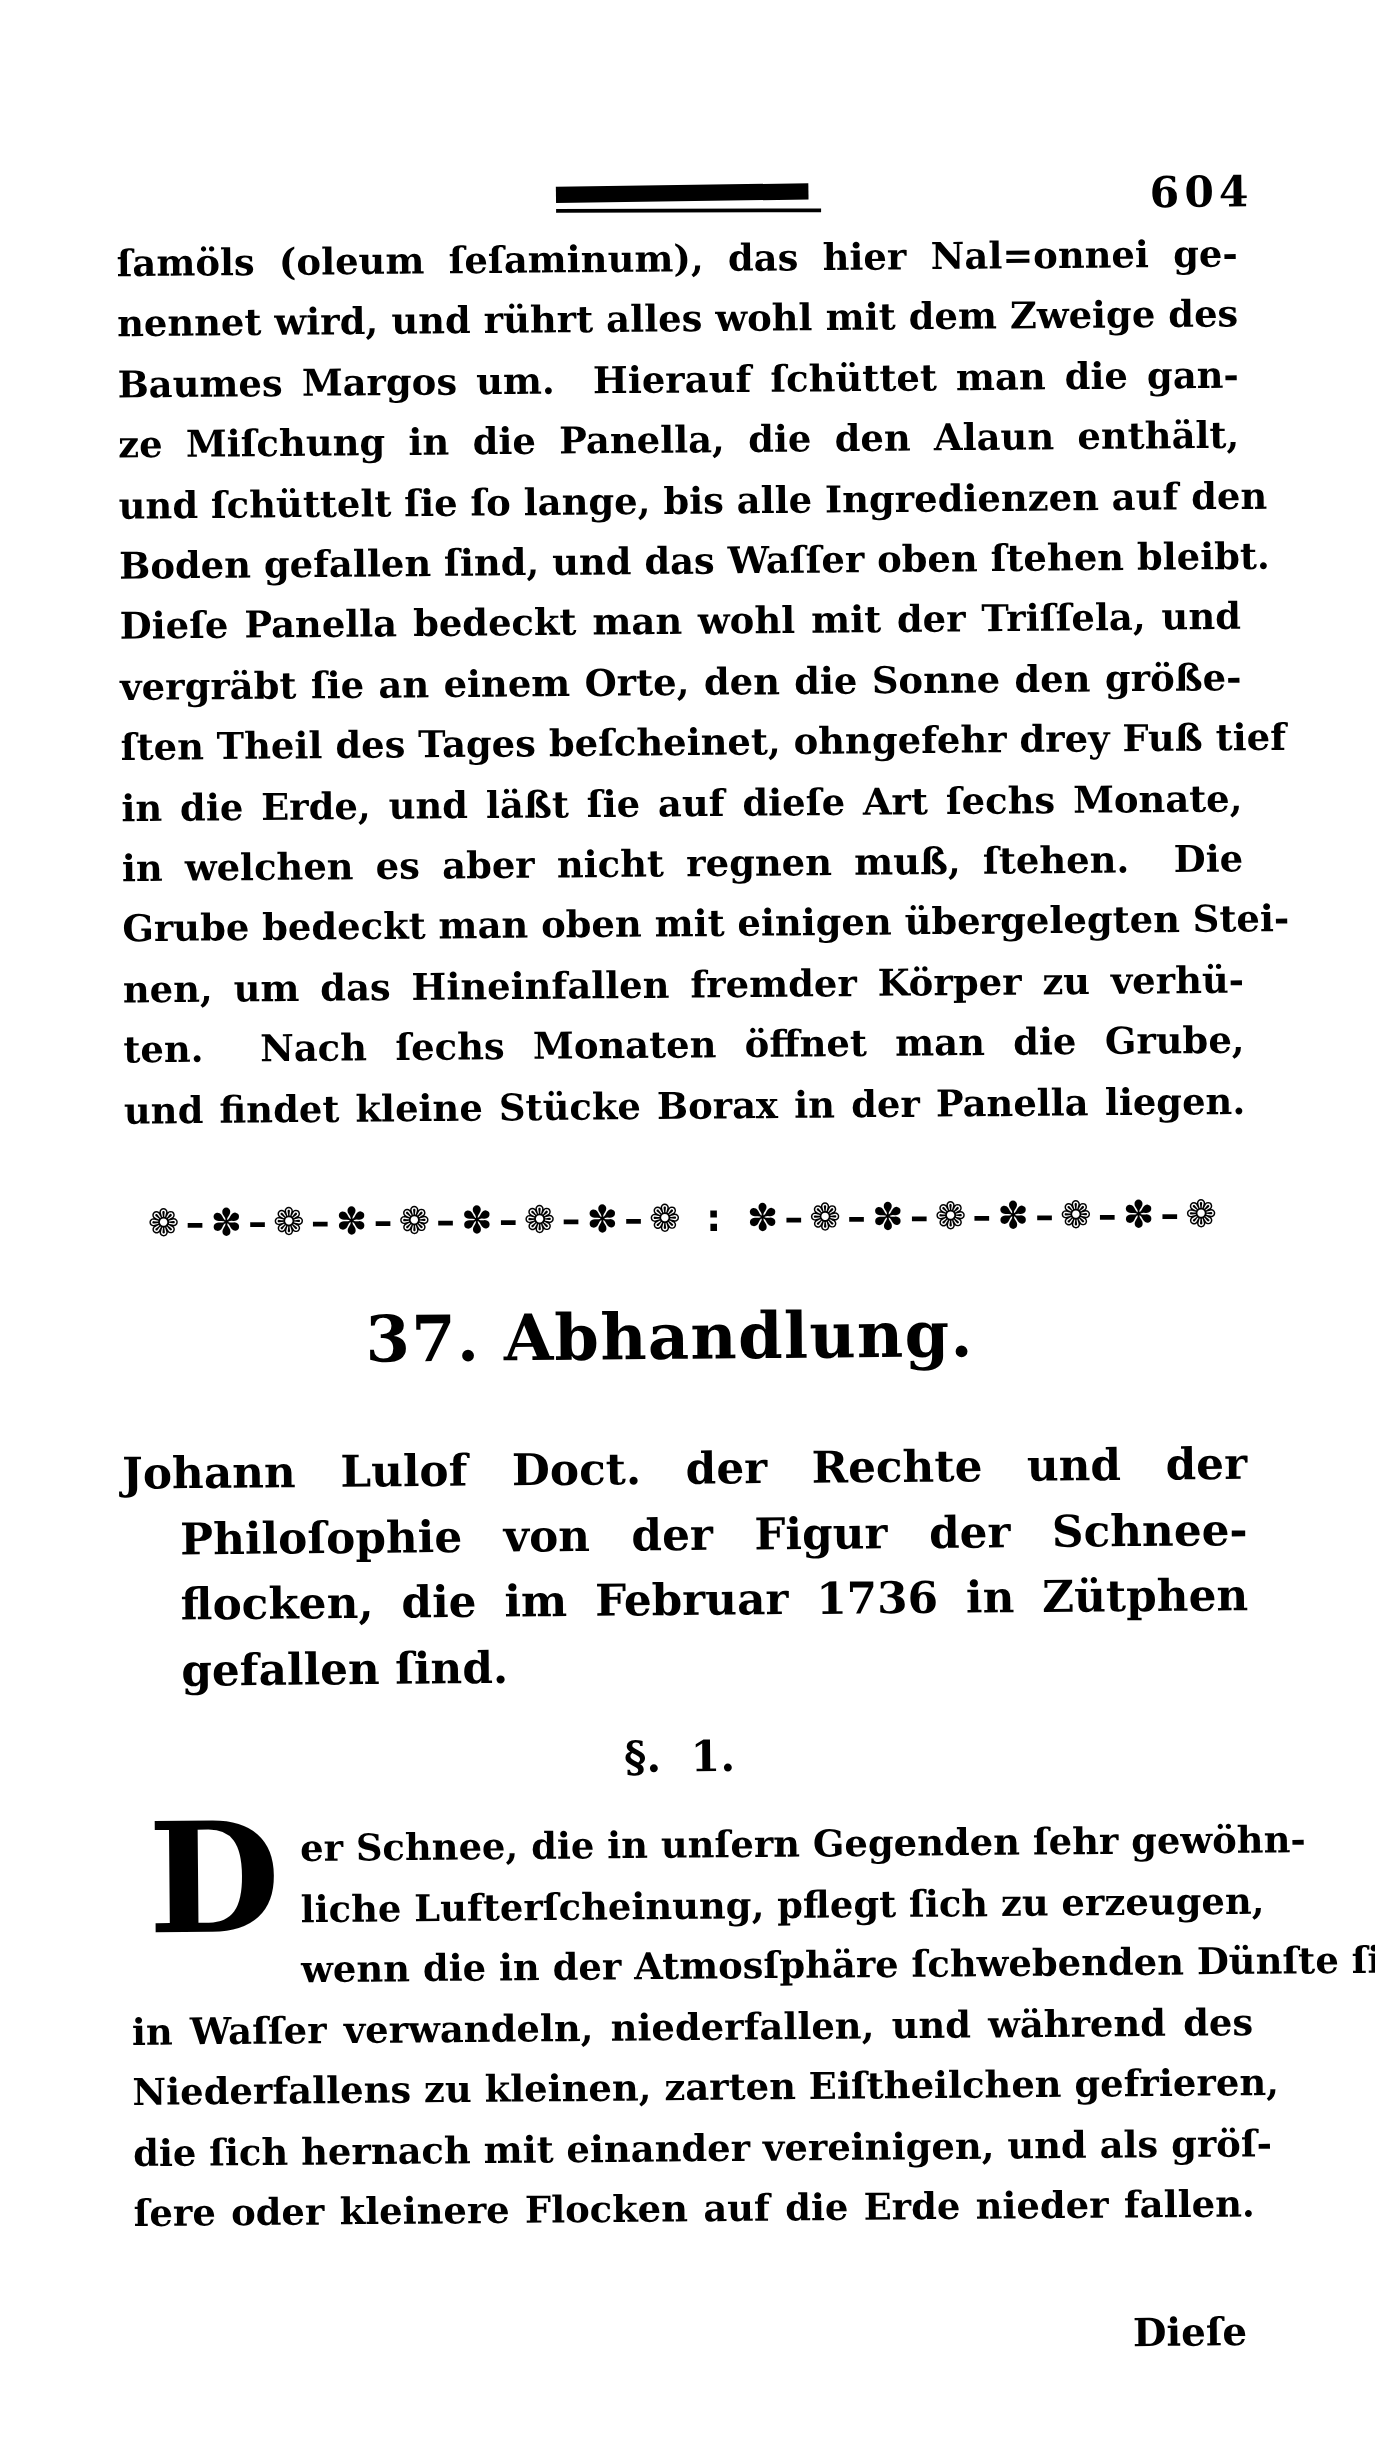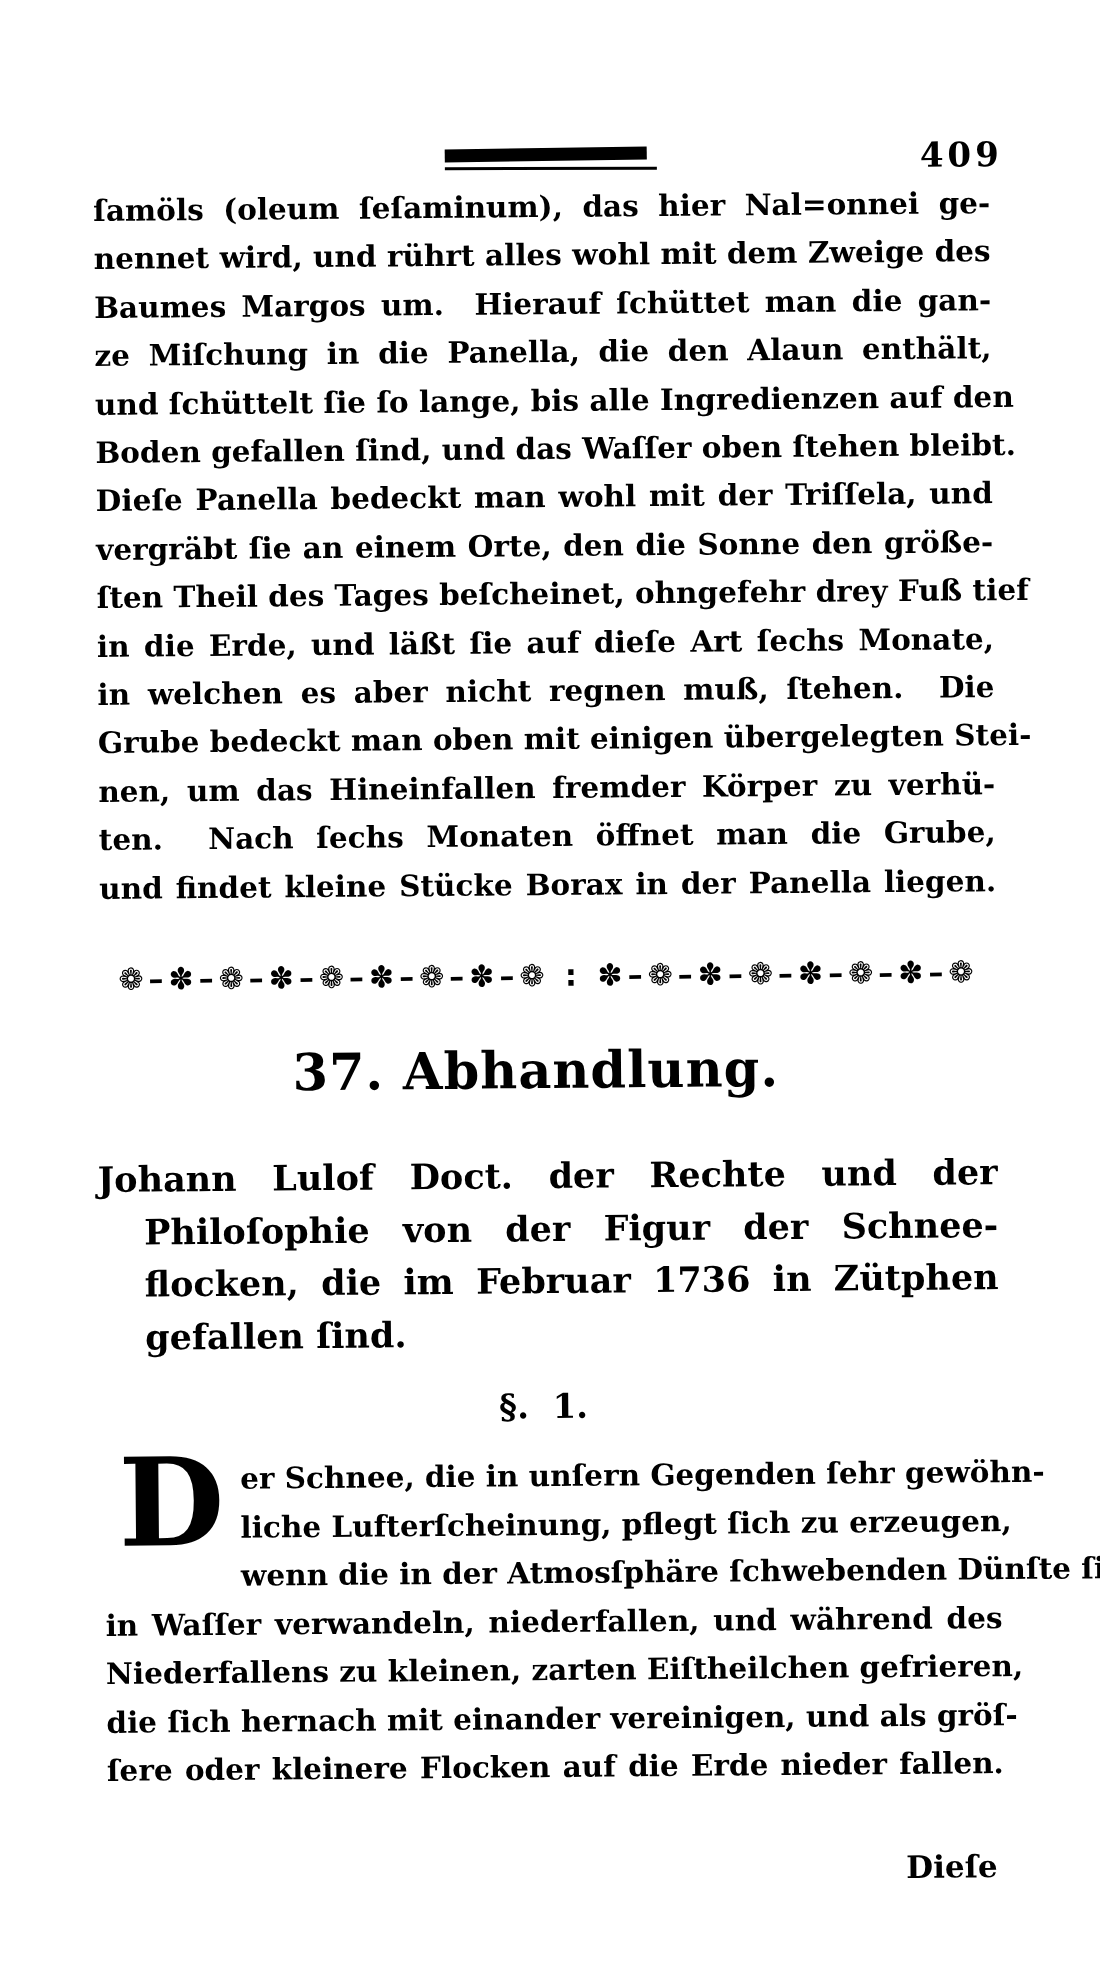--- a/index.html
+++ b/index.html
@@ -62,21 +62,21 @@
 <body>
 
 <div class="page">
   <div class="scan">
 
     <div class="headrule">
       <div class="thick"></div>
       <div class="thin"></div>
     </div>
 
-    <div class="pagenum">409</div>
+    <div class="pagenum">604</div>
 
     <div class="para p1">
       <div class="tl">ſamöls (oleum ſeſaminum), das hier Nal=onnei ge-</div>
       <div class="tl">nennet wird, und rührt alles wohl mit dem Zweige des</div>
       <div class="tl">Baumes Margos um. &nbsp;Hierauf ſchüttet man die gan-</div>
       <div class="tl">ze Miſchung in die Panella, die den Alaun enthält,</div>
       <div class="tl">und ſchüttelt ſie ſo lange, bis alle Ingredienzen auf den</div>
       <div class="tl">Boden gefallen ſind, und das Waſſer oben ſtehen bleibt.</div>
       <div class="tl">Dieſe Panella bedeckt man wohl mit der Triſſela, und</div>
       <div class="tl">vergräbt ſie an einem Orte, den die Sonne den größe-</div>

